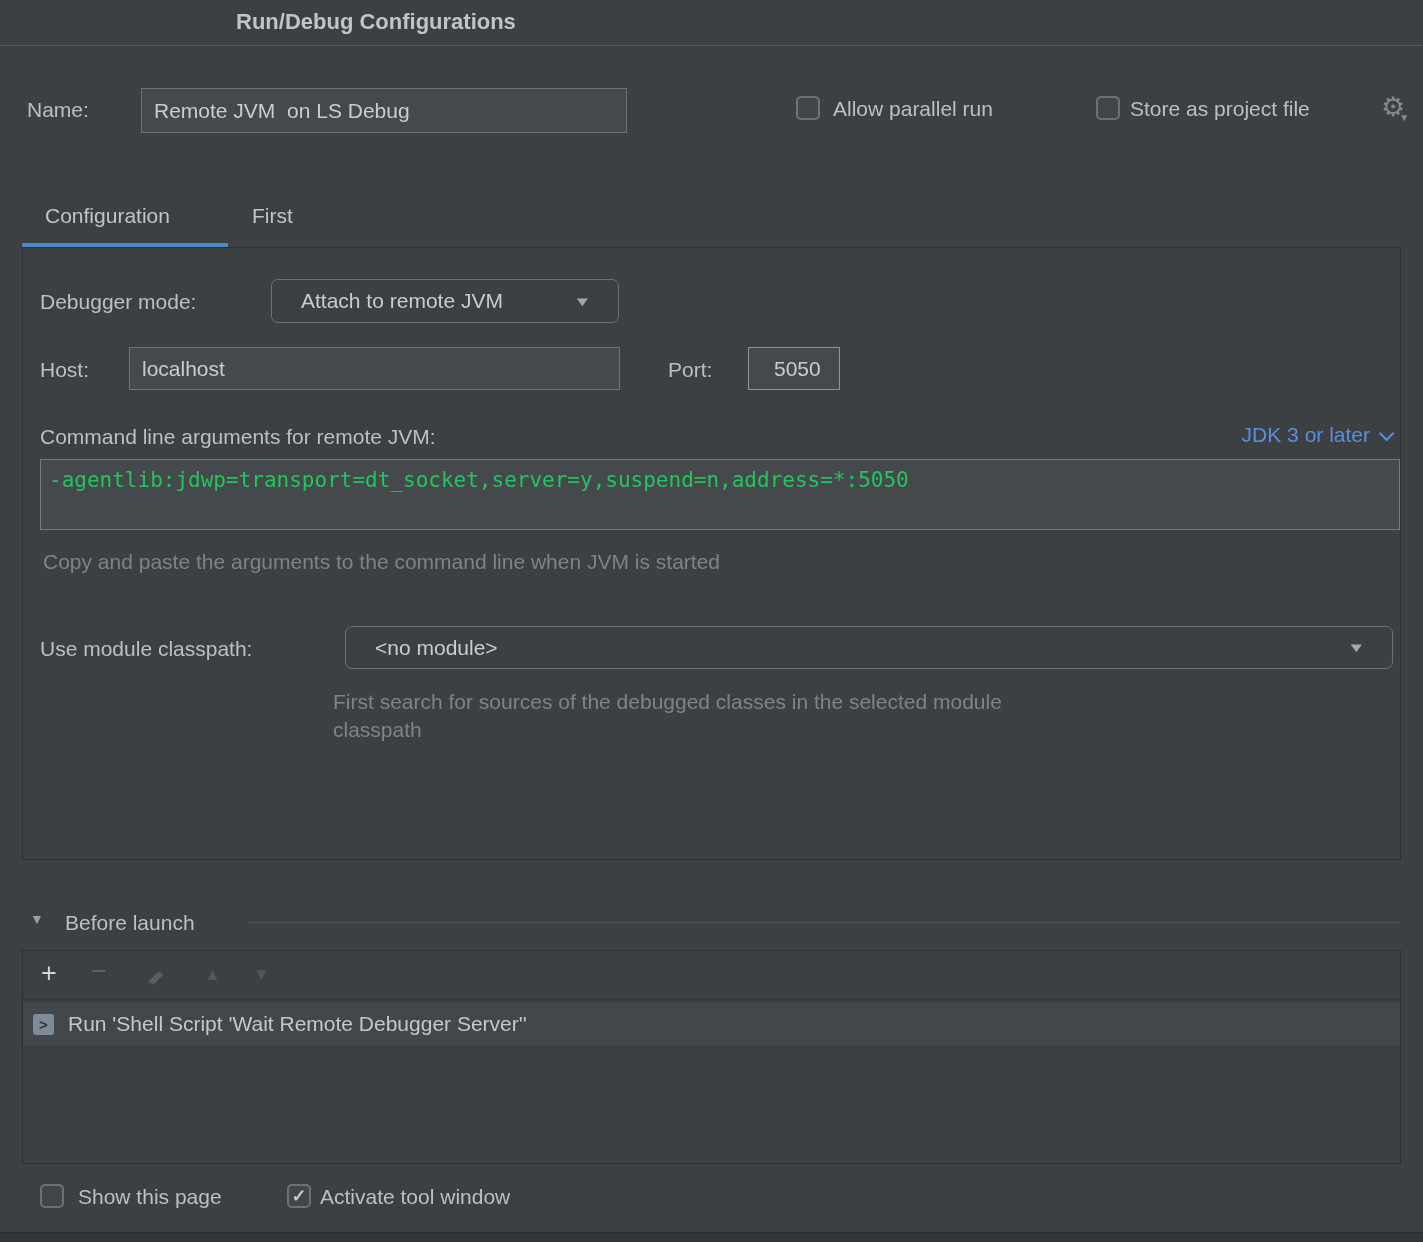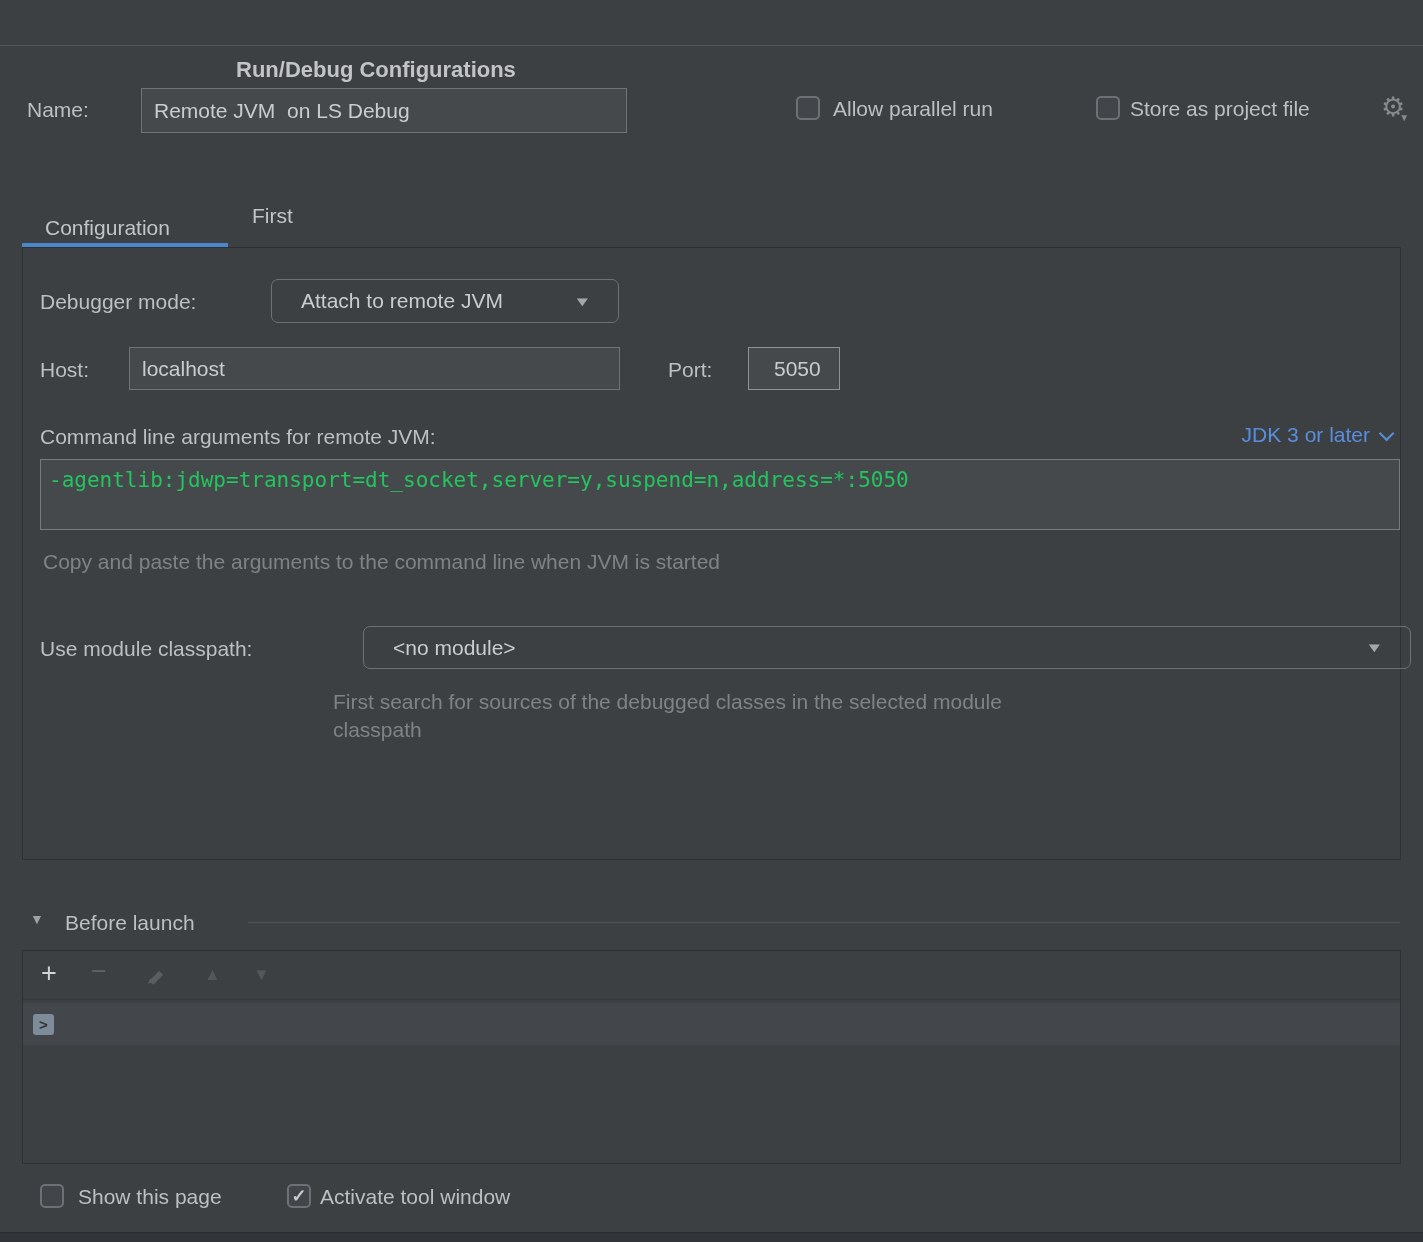--- a/index.html
+++ b/index.html
@@ -8,21 +8,21 @@
     background:#3C4043; overflow:hidden;
     font-family:"Liberation Sans", sans-serif;
     color:#BDBFC1; -webkit-font-smoothing:antialiased;
   }
   .abs { position:absolute; }
   .label { font-size:21px; color:#BDBFC1; white-space:pre; }
   .hint  { font-size:21px; color:#7F8385; white-space:pre; }
 
   
   .titlebar { left:0; top:0; width:1423px; height:45px; border-bottom:1px solid #55585A; }
-  .title { left:236px; top:9px; font-size:22px; font-weight:bold; color:#C2C4C6;margin-top:48px; }
+  .title { left:236px; top:9px; font-size:22px; font-weight:bold; color:#C2C4C6; }
 
   
   .field {
     box-sizing:border-box; background:#46494B; border:1px solid #6F7375;
     color:#CACCCE; font-size:21px; font-family:"Liberation Sans",sans-serif;
     padding:0 12px; outline:none;
   }
   .field.focused { border-color:#909395;padding-left:25px; }
 
   
@@ -95,21 +95,21 @@
   <div class="abs checkbox" style="left:1096px; top:96px;">
     
   </div>
   <div class="abs label" style="left:1130px; top:97px;">Store as project file</div>
 
   <div class="abs" style="left:1381px; top:94px;">
     <span class="gear">⚙</span>
     <span class="gear-drop">▼</span>
   </div>
 
-  <div class="abs tab" style="left:45px; top:204px;margin-top:12px;">Configuration</div>
+  <div class="abs tab" style="left:45px; top:204px;">Configuration</div>
   <div class="abs tab" style="left:252px; top:204px;">First</div>
   <div class="abs tab-underline" style="left:22px; top:243px; width:206px;"></div>
 
   <div class="abs panel" style="left:22px; top:247px; width:1379px; height:613px;"></div>
 
   <div class="abs label" style="left:40px; top:290px;">Debugger mode:</div>
   <div class="abs combo" style="left:271px; top:279px; width:348px; height:44px;">
     <span>Attach to remote JVM</span>
     <span class="arrow">▼</span>
   </div>
@@ -124,21 +124,21 @@
   <div class="abs link" style="right:33px; top:423px;">
     <span>JDK 3 or later</span>
     <span class="chev"></span>
   </div>
 
   <div class="abs args-box" style="left:40px; top:459px; width:1360px; height:71px;">-agentlib:jdwp=transport=dt_socket,server=y,suspend=n,address=*:5050</div>
 
   <div class="abs hint" style="left:43px; top:550px;">Copy and paste the arguments to the command line when JVM is started</div>
 
   <div class="abs label" style="left:40px; top:637px;">Use module classpath:</div>
-  <div class="abs combo" style="left:363px; top:626px; width:1048px; height:43px;">
+  <div class="abs combo" style="left:345px; top:626px; width:1048px; height:43px;">
     <span>&lt;no module&gt;</span>
     <span class="arrow">▼</span>
   </div>
   <div class="abs hint" style="left:333px; top:688px; width:680px; white-space:normal; line-height:28px;">First search for sources of the debugged classes in the selected module classpath</div>
 
   <span class="abs" style="left:30px; top:911px; font-size:14px; color:#9EA1A3;">▼</span>
   <div class="abs label" style="left:65px; top:911px;">Before launch</div>
   <div class="abs section-divider" style="left:248px; top:922px; width:1152px;"></div>
 
   <div class="abs panel" style="left:22px; top:950px; width:1379px; height:214px;">
@@ -149,20 +149,21 @@
         <g fill="#5A5E60">
           <rect x="4.2" y="12.2" width="14" height="5.6" rx="0.5" transform="rotate(-45 11 15)"></rect>
           <path d="M3.2 20.8 L5 15.6 L8.4 19 Z"></path>
         </g>
       </svg>
       <span class="abs tri" style="left:181px; top:15px; color:#53575A;">▲</span>
       <span class="abs tri" style="left:230px; top:15px; color:#53575A;">▼</span>
     </div>
     <div class="task-row" style="height:42px; margin-top:3px; padding-left:10px;">
       <span class="shell-icon">&gt;</span>
+      <span class="task-label">Run 'Shell Script 'Wait Remote Debugger Server''</span>
     </div>
   </div>
 
   <div class="abs checkbox" style="left:40px; top:1184px;">
     
   </div>
   <div class="abs label" style="left:78px; top:1185px;">Show this page</div>
 
   <div class="abs checkbox is-checked" style="left:287px; top:1184px;">
     <span class="check">✓</span>

